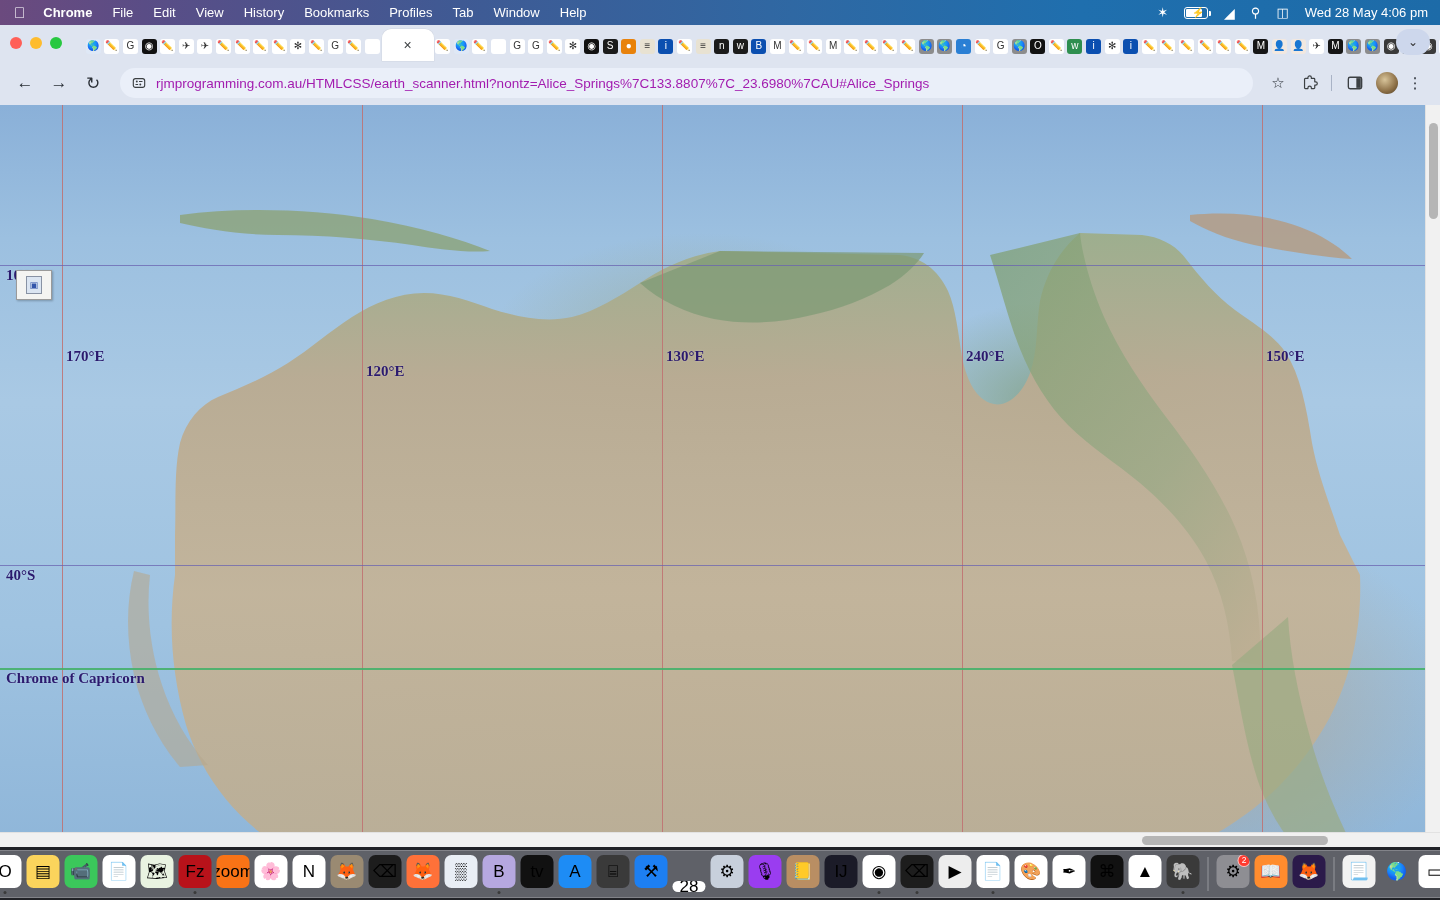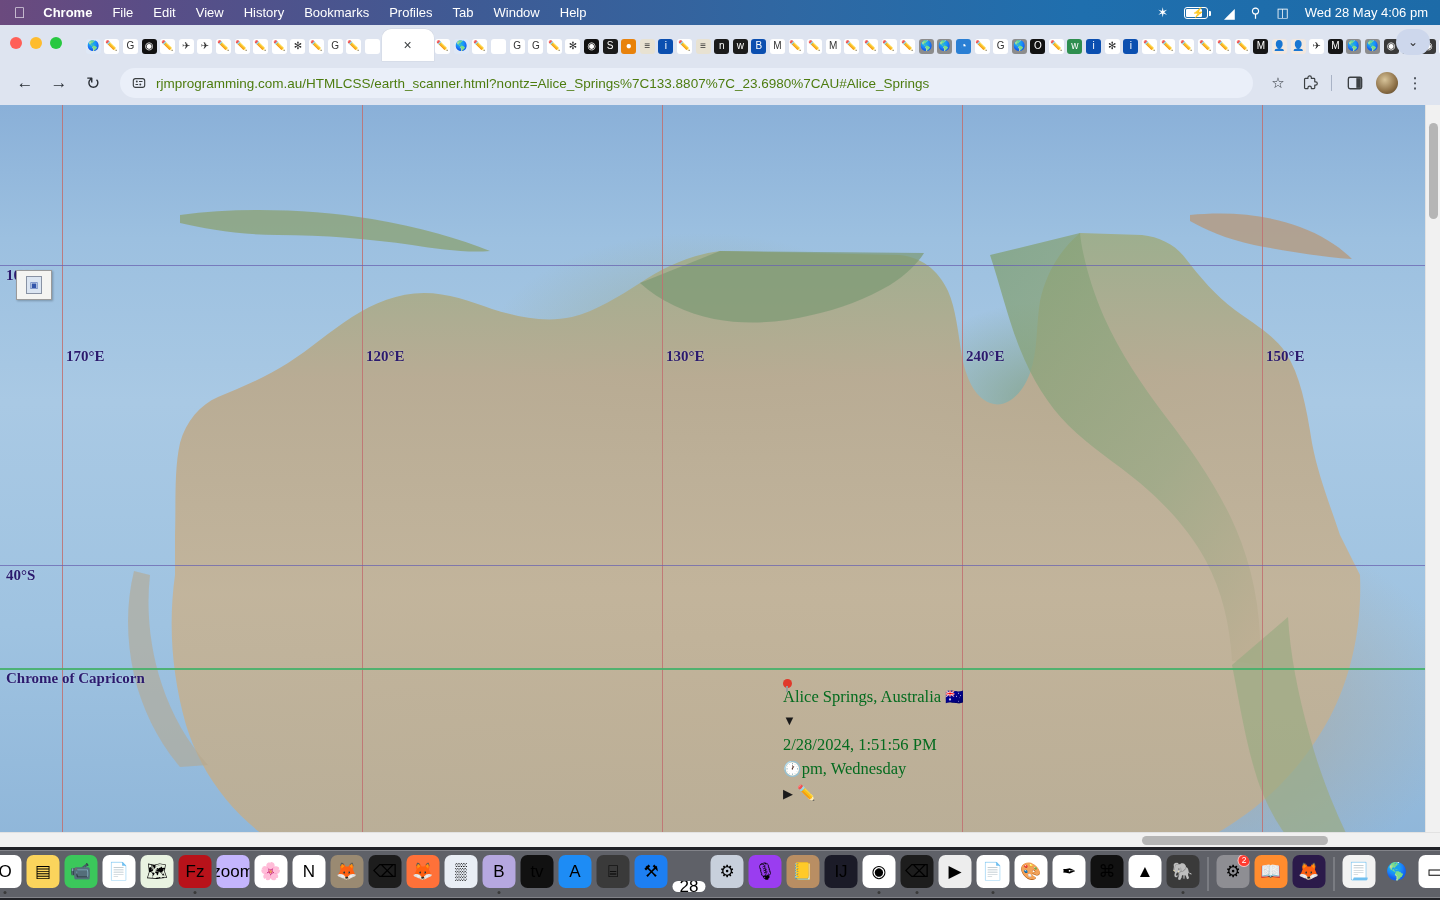--- a/index.html
+++ b/index.html
@@ -74,21 +74,21 @@
   
   #toolbar {
     height: 44px; background: #dee4f0; display: flex; align-items: center;
     padding: 0 10px;
   }
   .navbtn { width: 30px; height: 30px; display:flex; align-items:center; justify-content:center;
     color:#2a2f36; font-size: 17px; margin-right: 4px;}
   #omnibox {
     flex: 1; height: 30px; background: #eaeff9; border-radius: 15px;
     display: flex; align-items: center; padding: 0 12px; margin: 16px 8px;
-    font-size: 13.5px; color: #4d7c0f; overflow: hidden; white-space: nowrap;
+    font-size: 13.5px; color: #a21caf; overflow: hidden; white-space: nowrap;
   }
   #omnibox .lockish { margin-right: 10px; display:flex; align-items:center; }
   #omnibox .urltext { font-family: "Liberation Sans", sans-serif; }
   .tbicon { width: 30px; height: 30px; display:flex; align-items:center;
     justify-content:center; color:#2a2f36; font-size: 15px; margin-left: 2px;}
   .tbdiv { width: 1px; height: 16px; background:#a9b3c6; margin: 0 6px; }
   .avatar { width: 22px; height: 22px; border-radius: 50%;
     background: radial-gradient(circle at 40% 35%, #d8c49a, #8c6f46 60%, #4a3a22);
     margin-left: 6px; }
 
@@ -527,50 +527,34 @@
       <div class="gridline-v" style="left:362px"></div>
       <div class="gridline-v" style="left:662px"></div>
       <div class="gridline-v" style="left:962px"></div>
       <div class="gridline-v" style="left:1262px"></div>
       <div class="gridline-h" style="top:160px"></div>
       <div class="gridline-h" style="top:460px"></div>
 
       <div class="tropic" style="top:563px"></div>
 
       <div class="maplabel" style="left:66px;top:243px">170°E</div>
-      <div class="maplabel" style="left:366px;top:243px">120°E</div>
+      <div class="maplabel" style="left:366px;top:258px">120°E</div>
       <div class="maplabel" style="left:666px;top:243px">130°E</div>
       <div class="maplabel" style="left:966px;top:243px">240°E</div>
       <div class="maplabel" style="left:1266px;top:243px">150°E</div>
 
       <div class="maplabel" style="left:6px;top:162px">10°S</div>
       <div class="maplabel" style="left:6px;top:462px">40°S</div>
 
       <div class="maplabel" style="left:6px;top:565px">Chrome of Capricorn</div>
 
       <div class="mapwidget">
         <div class="inner">▣</div>
       </div>
 
-      <div id="annotation">
-        <div class="pinrow"><span class="pin"></span></div>
-        <div>
-          <span>Alice Springs, Australia</span>
-          <span class="emoji">🇦🇺</span>
-        </div>
-        <div class="tri">▼</div>
-        <div>2/28/2024, 1:51:56 PM</div>
-        <div>
-          <span class="emoji">🕐</span><span>pm, Wednesday</span>
-        </div>
-        <div>
-          <span class="tri">▶</span>
-          <span class="emoji">✏️</span>
-        </div>
-      </div>
     </div>
 
     <div id="vscroll">
       <div class="thumb"></div>
     </div>
     <div id="hscroll">
       <div class="thumb"></div>
     </div>
   </div>
 </div>
@@ -595,21 +579,21 @@
       </div>
       <div class="dockitem">
         <div class="dockicon" style="background: rgb(233, 243, 225);">🗺</div>
         <div class="nodot"></div>
       </div>
       <div class="dockitem">
         <div class="dockicon" style="background: rgb(184, 18, 26);">Fz</div>
         <div class="dot"></div>
       </div>
       <div class="dockitem">
-        <div class="dockicon" style="background: #c4b5fd; text-align: right;">zoom</div>
+        <div class="dockicon" style="background: #f97316; text-align: right;">zoom</div>
         <div class="nodot"></div>
       </div>
       <div class="dockitem">
         <div class="dockicon" style="background: rgb(255, 255, 255);">🌸</div>
         <div class="nodot"></div>
       </div>
       <div class="dockitem">
         <div class="dockicon" style="background: rgb(255, 255, 255);">N</div>
         <div class="nodot"></div>
       </div>

